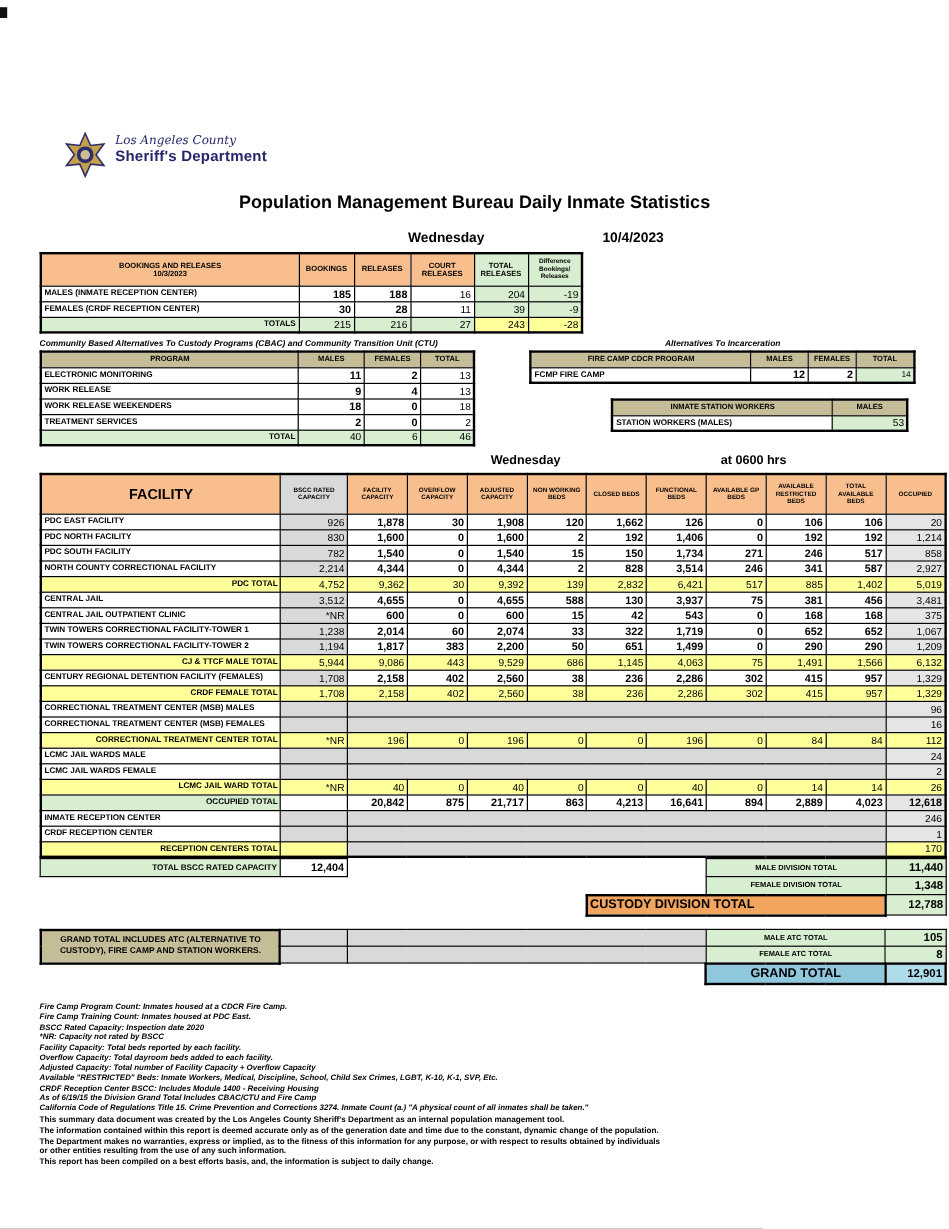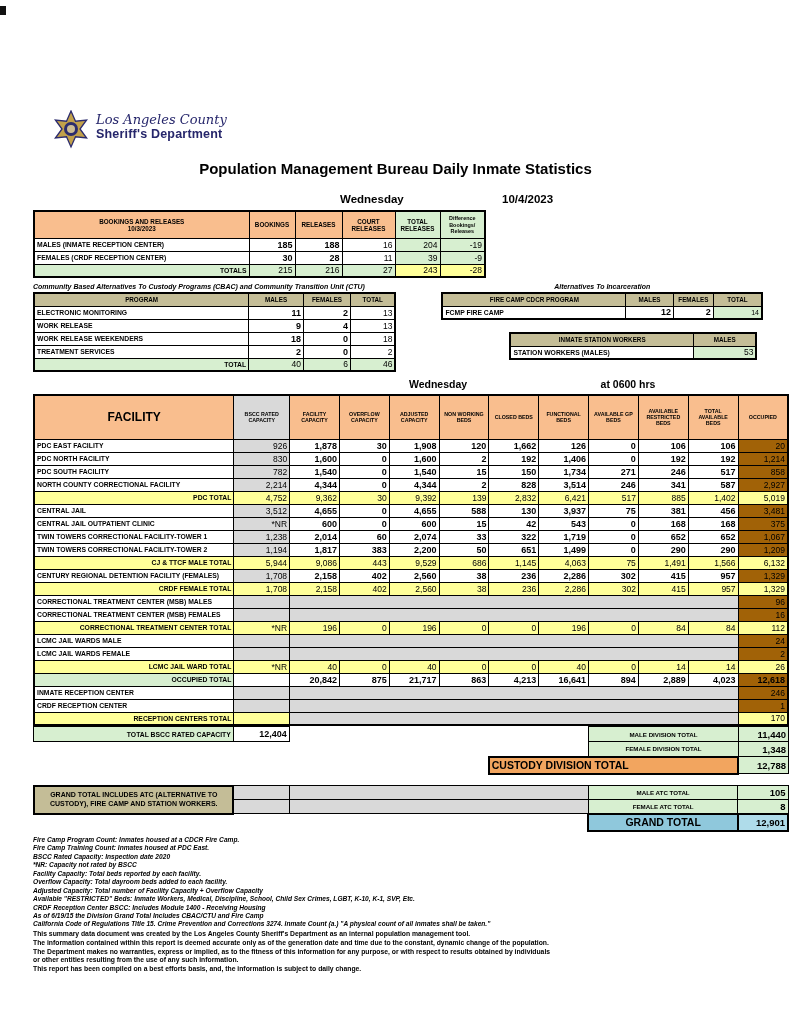--- a/index.html
+++ b/index.html
@@ -5,21 +5,21 @@
   html,body{margin:0;padding:0;background:#888;}
   .page{
     width:791px;height:1024px;background:#ffffff;margin:0 auto;position:relative;
     font-family:"Liberation Sans",sans-serif;color:#000;overflow:hidden;
   }
   .scan-mark{position:absolute;left:0;top:6px;width:6px;height:9px;background:#111;}
 
   
   .hdr{position:absolute;left:52px;top:110px;display:flex;align-items:flex-start;}
   .agency{margin-left:6px;margin-top:2px;}
-  .agency-script{font-family:"DejaVu Serif",serif;font-style:italic;font-size:13px;color:#26266b;}
+  .agency-script{font-family:"DejaVu Serif",serif;font-style:italic;font-size:10px;color:#26266b;}
   .agency-name{font-size:12.5px;font-weight:bold;color:#26266b;letter-spacing:.2px;}
   .doc-title{position:absolute;left:0;top:160px;width:791px;text-align:center;font-size:15px;font-weight:bold;}
   .dateline{position:absolute;left:0;top:193px;width:791px;font-size:11.5px;font-weight:bold;}
   .dateline .wd{position:absolute;left:340px;}
   .dateline .dt{position:absolute;left:502px;}
 
   
   table{border-collapse:collapse;table-layout:fixed;}
   td,th{overflow:hidden;white-space:nowrap;height:13px;padding:0 2px;box-sizing:border-box;}
   .bt{border:2px solid #000;}
@@ -27,40 +27,40 @@
   .thick{border:1.6px solid #000;}
   .noborder{border:none;background:transparent;}
   .lbl{font-weight:bold;font-size:6.8px;text-align:left;background:#fff;}
   .num{font-size:8.5px;text-align:right;}
   .numb{font-weight:bold;font-size:9px;text-align:right;}
   .hd{font-weight:bold;font-size:6.3px;text-align:center;white-space:normal;line-height:1.15;}
   .orange{background:#f9be8e;}
   .green{background:#d7efd0;}
   .yellow{background:#ffff99;}
   .gray{background:#d9d9d9;}
-  .blue{background:#a16207;text-align:right;}
+  .blue{background:#e5e5e5;text-align:right;}
   .tan{background:#c4bd97;}
   .rt{text-align:right;}
 
   .abs{position:absolute;}
   .bookings{left:33px;top:210px;}
   .sect2{left:33px;top:283px;width:730px;}
   .sect2-title{font-size:7px;font-weight:bold;font-style:italic;margin-bottom:2px;}
   .alt-title{font-size:7px;font-weight:bold;font-style:italic;text-align:center;margin-bottom:2px;}
   .cols2{display:flex;align-items:flex-start;}
   .rightcol{margin-left:45px;width:322px;}
   .station-wrap{margin-top:12px;margin-left:22px;padding-left:46px;}
 
   .fac-area{left:33px;top:378px;width:756px;}
   .fac-caption{position:relative;height:16px;font-weight:bold;font-size:10.5px;}
   .fac-caption span{position:absolute;text-align:center;}
   .cap-l{left:0;width:398px;}
   .cap-c{left:300px;width:210px;}
   .cap-r{left:520px;width:150px;}
-  .fac-table th{height:44px;}
+  .fac-table th{height:33px;}
   .fac-lbl-th{font-size:12px;font-weight:bold;text-align:center;}
   .graymerge{background:#d9d9d9;}
   .sublbl{font-weight:bold;font-size:6.8px;text-align:right;}
   .sumlabel{font-size:6.2px;font-weight:bold;text-align:center;background:#d7efd0;}
   .sumval{font-size:9.5px;font-weight:bold;text-align:right;background:#d7efd0;}
   .custody{background:#f2a55f;font-size:10.5px;font-weight:bold;text-align:left;border:2px solid #000;}
   .grand-l{background:#8fc8dc;font-size:10.5px;font-weight:bold;text-align:center;border:2px solid #000;}
   .grand-v{background:#afdcea;font-size:9.5px;font-weight:bold;text-align:right;border:2px solid #000;}
   .tannote{background:#c4bd97;font-size:7px;font-weight:bold;text-align:center;white-space:normal;line-height:1.25;border:2px solid #000;}
 

